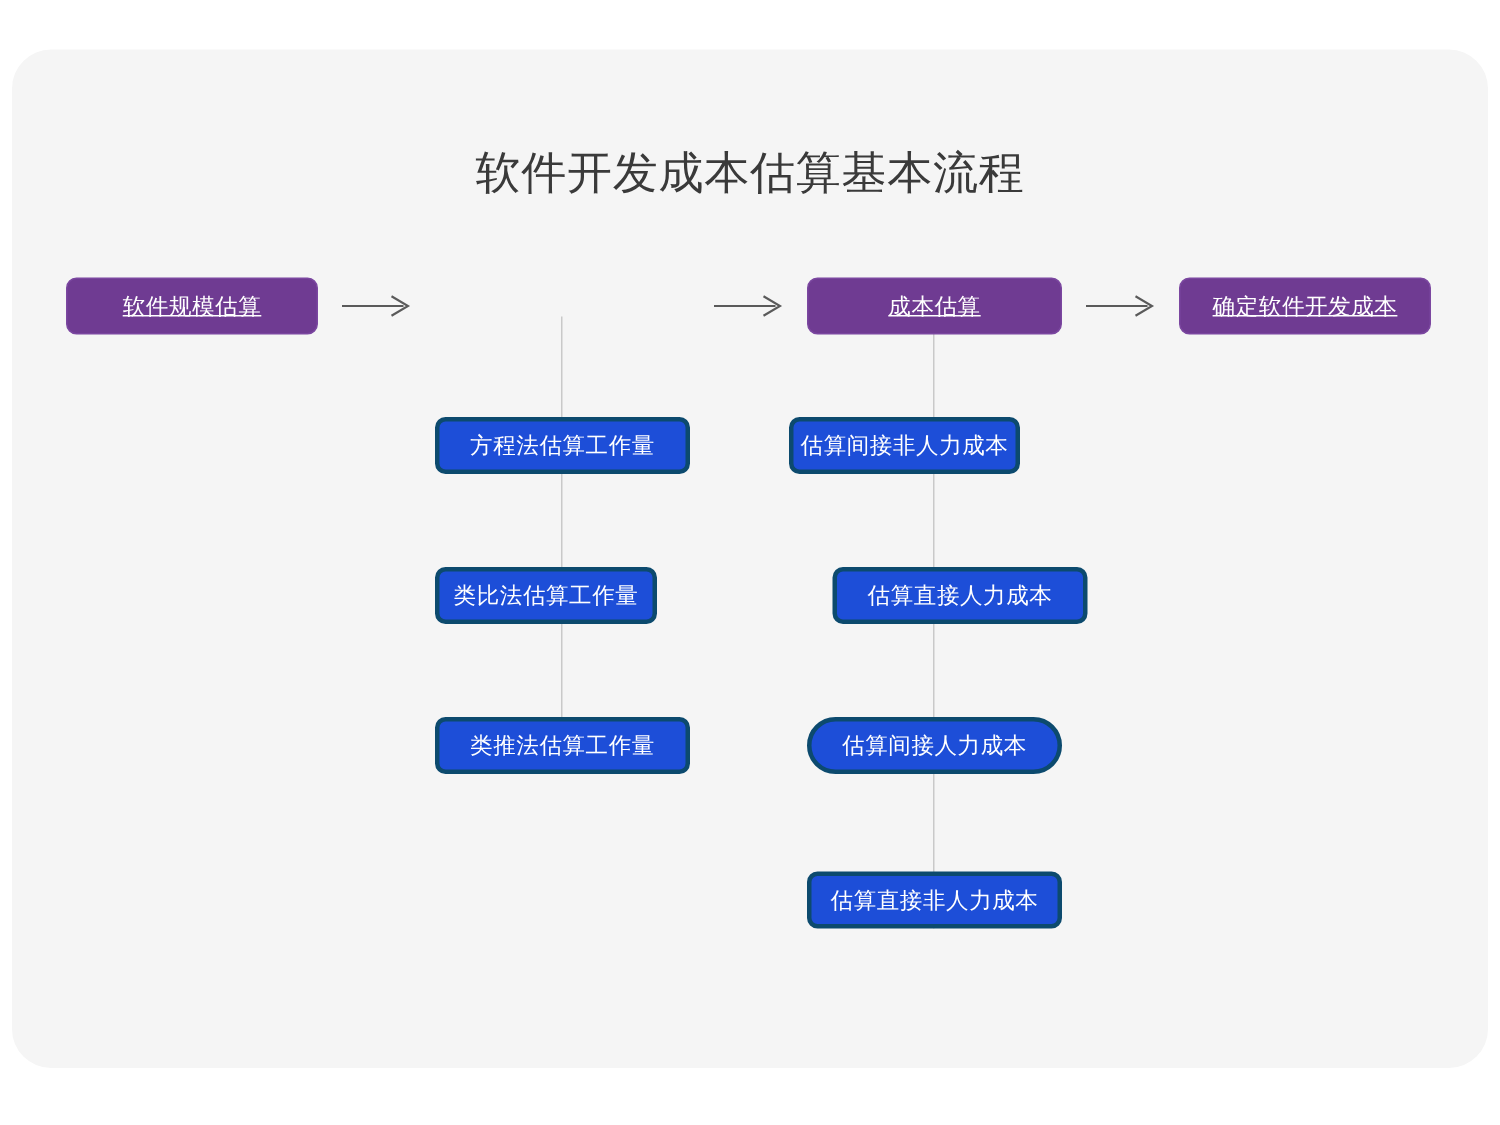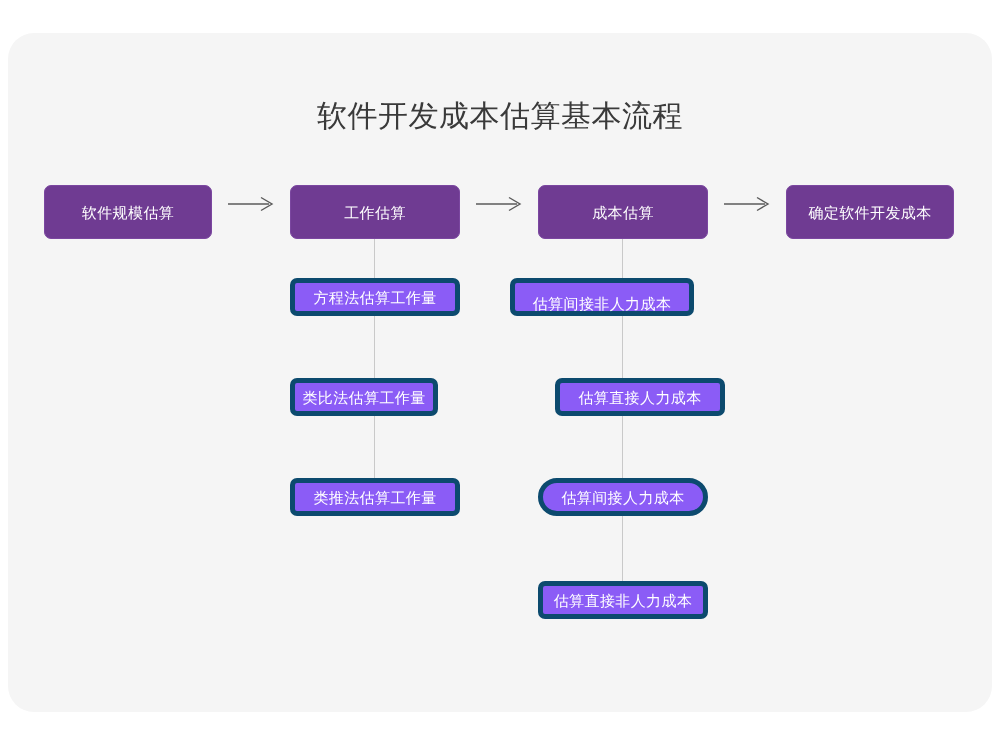--- a/index.html
+++ b/index.html
@@ -58,26 +58,27 @@
     line-height: 1;
     color: #ffffff;
     white-space: nowrap;
     letter-spacing: 0.4px;
     z-index: 2;
   }
 
   .node.primary {
     background: #6f3b92;
     border: 1px solid #7b47a0;
-    height: 54px;
+    height: 38px;
+    text-decoration: underline;
   }
 
   .node.secondary {
-    background: #8b5cf6;
-    border: 5px solid #0c4a6e;
+    background: #1d4ed8;
+    border: 3px solid #0c4a6e;
     height: 38px;
     color: #ffffff;
   }
 
   
   .vline {
     position: absolute;
     width: 1px;
     background: #c9c9c9;
     z-index: 1;
@@ -103,23 +104,20 @@
   <div class="chart-title">软件开发成本估算基本流程</div>
 
   <div class="vline" style="left:374px; top:211px; height:305px;"></div>
 
   <div class="vline" style="left:622px; top:211px; height:408px;"></div>
 
   <div class="node primary" style="left:44px; top:185px; width:168px;">
     <span>软件规模估算</span>
   </div>
 
-  <div class="node primary" style="left:290px; top:185px; width:170px;">
-    <span>工作估算</span>
-  </div>
 
   <div class="node primary" style="left:538px; top:185px; width:170px;">
     <span>成本估算</span>
   </div>
 
   <div class="node primary" style="left:786px; top:185px; width:168px;">
     <span>确定软件开发成本</span>
   </div>
 
   <div class="harrow" style="left:228px; top:194px; width:48px;">
@@ -148,21 +146,21 @@
   </div>
 
   <div class="node secondary" style="left:290px; top:378px; width:148px;">
     <span>类比法估算工作量</span>
   </div>
 
   <div class="node secondary" style="left:290px; top:478px; width:170px;">
     <span>类推法估算工作量</span>
   </div>
 
-  <div class="node secondary" style="left:510px; top:278px; width:184px;align-items:flex-end;">
+  <div class="node secondary" style="left:526px; top:278px; width:154px;">
     <span>估算间接非人力成本</span>
   </div>
 
   <div class="node secondary" style="left:538px; top:378px; width:170px;margin-left:17px;">
     <span>估算直接人力成本</span>
   </div>
 
   <div class="node secondary" style="left:538px; top:478px; width:170px;border-radius:19px;">
     <span>估算间接人力成本</span>
   </div>

